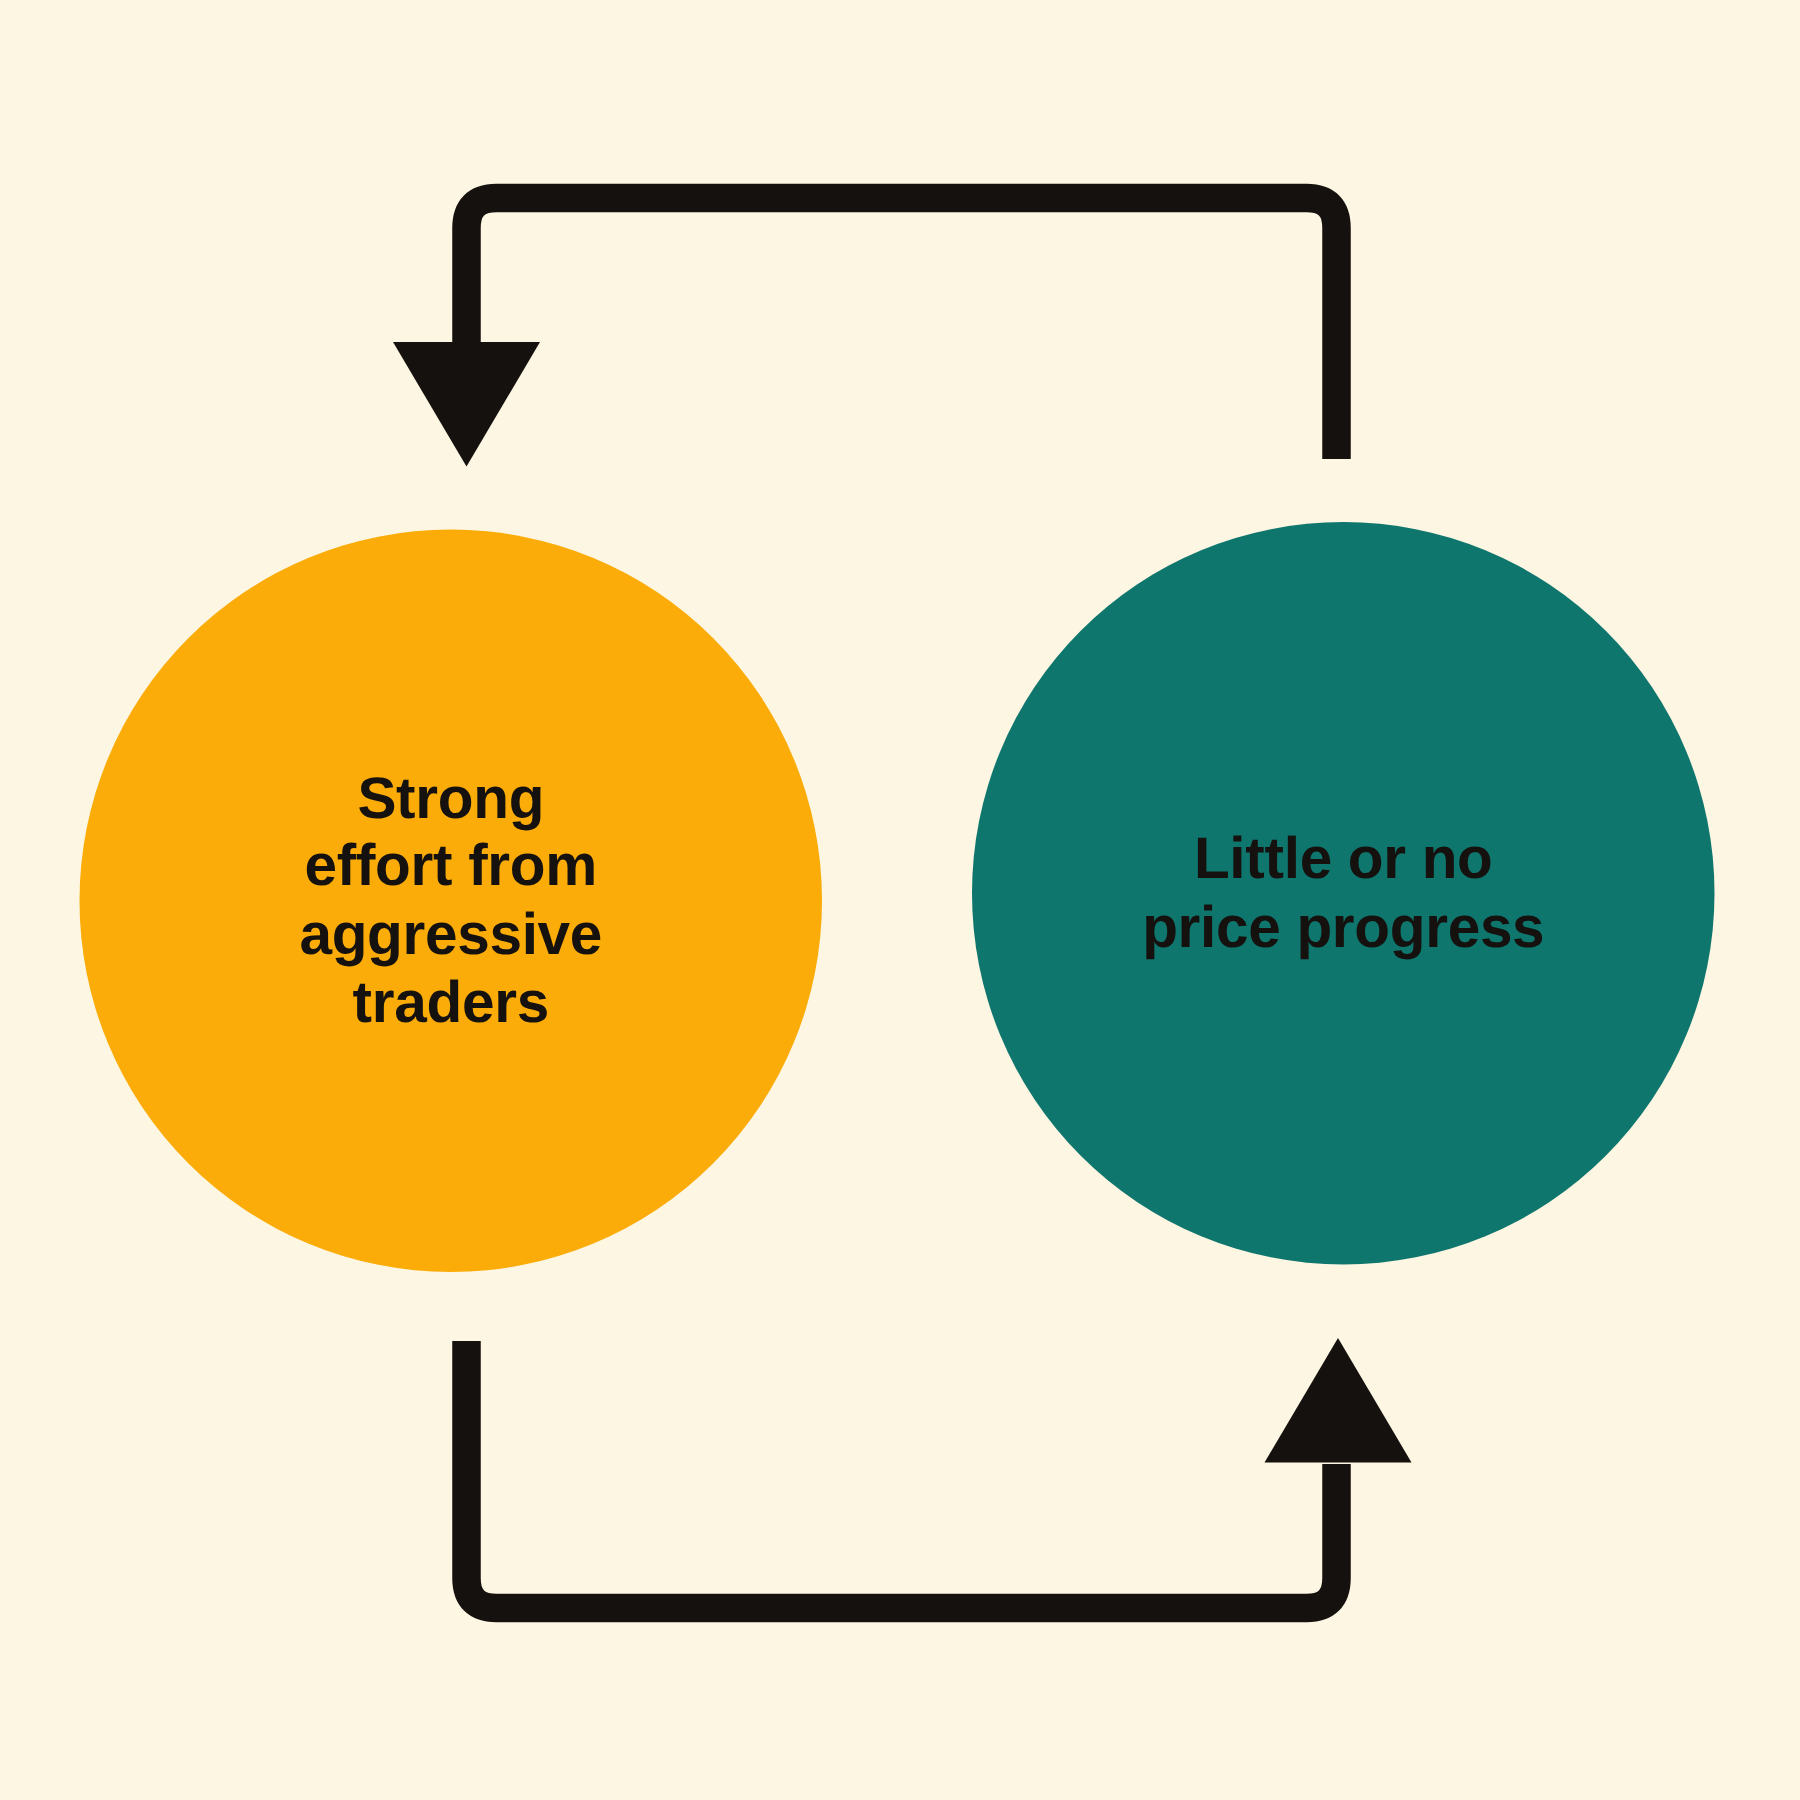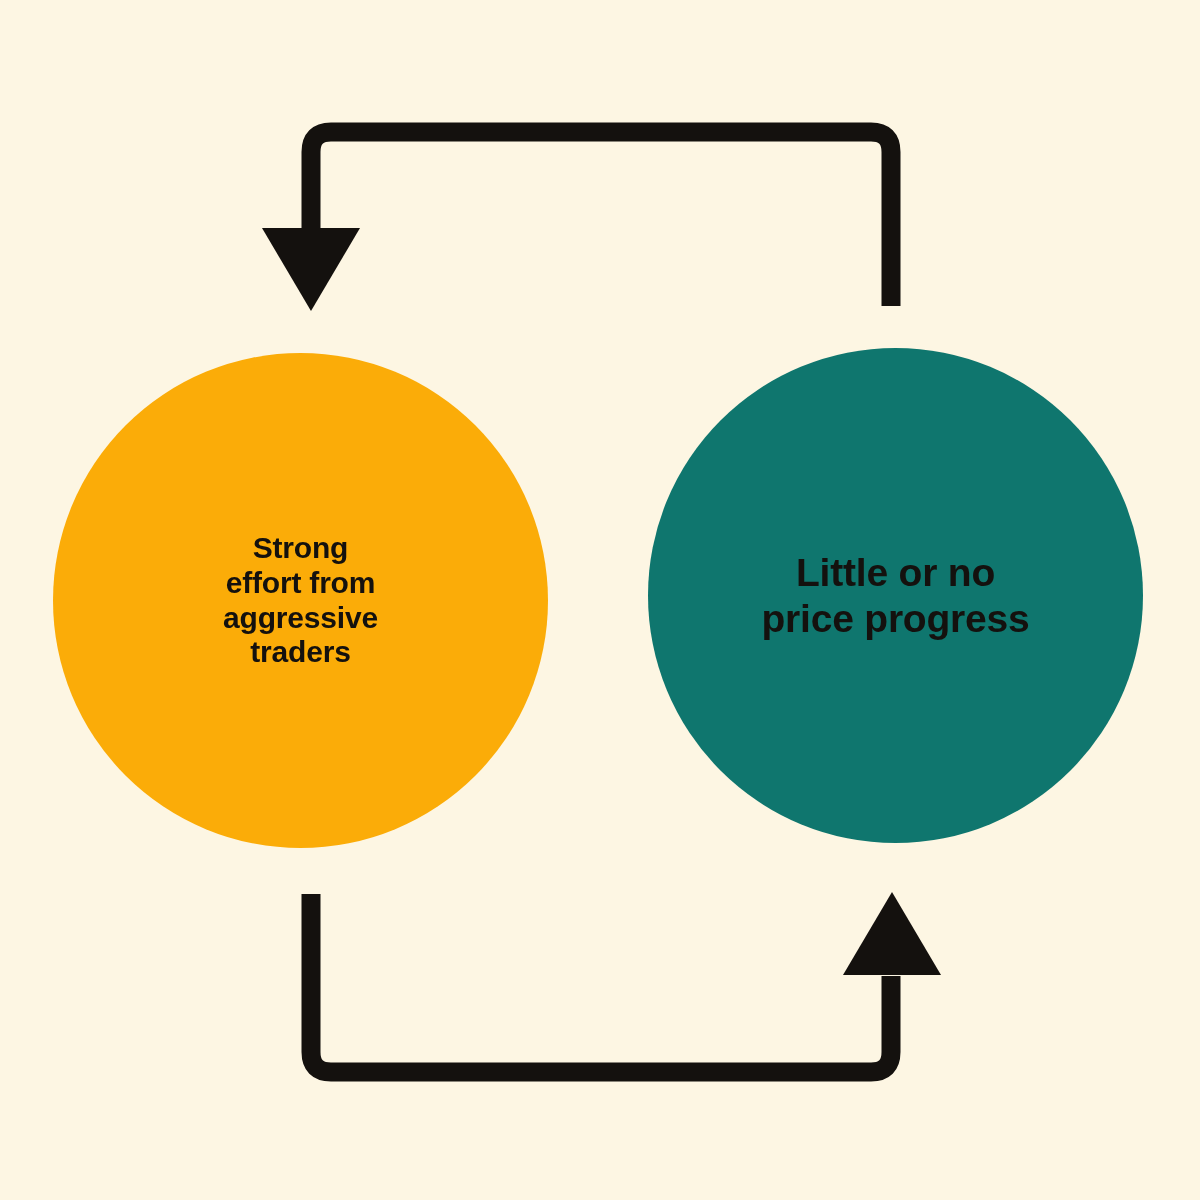--- a/index.html
+++ b/index.html
@@ -43,21 +43,21 @@
     white-space: pre-line;
   }
   #node-left {
     left: 53px;
     top: 353px;
     width: 495px;
     height: 495px;
     background: #FBAC08;
   }
   #node-left .node-label {
-    font-size: 30px;
+    font-size: 39px;
     width: 330px;
   }
   #node-right {
     left: 648px;
     top: 348px;
     width: 495px;
     height: 495px;
     background: #0f766e;
   }
   #node-right .node-label {

